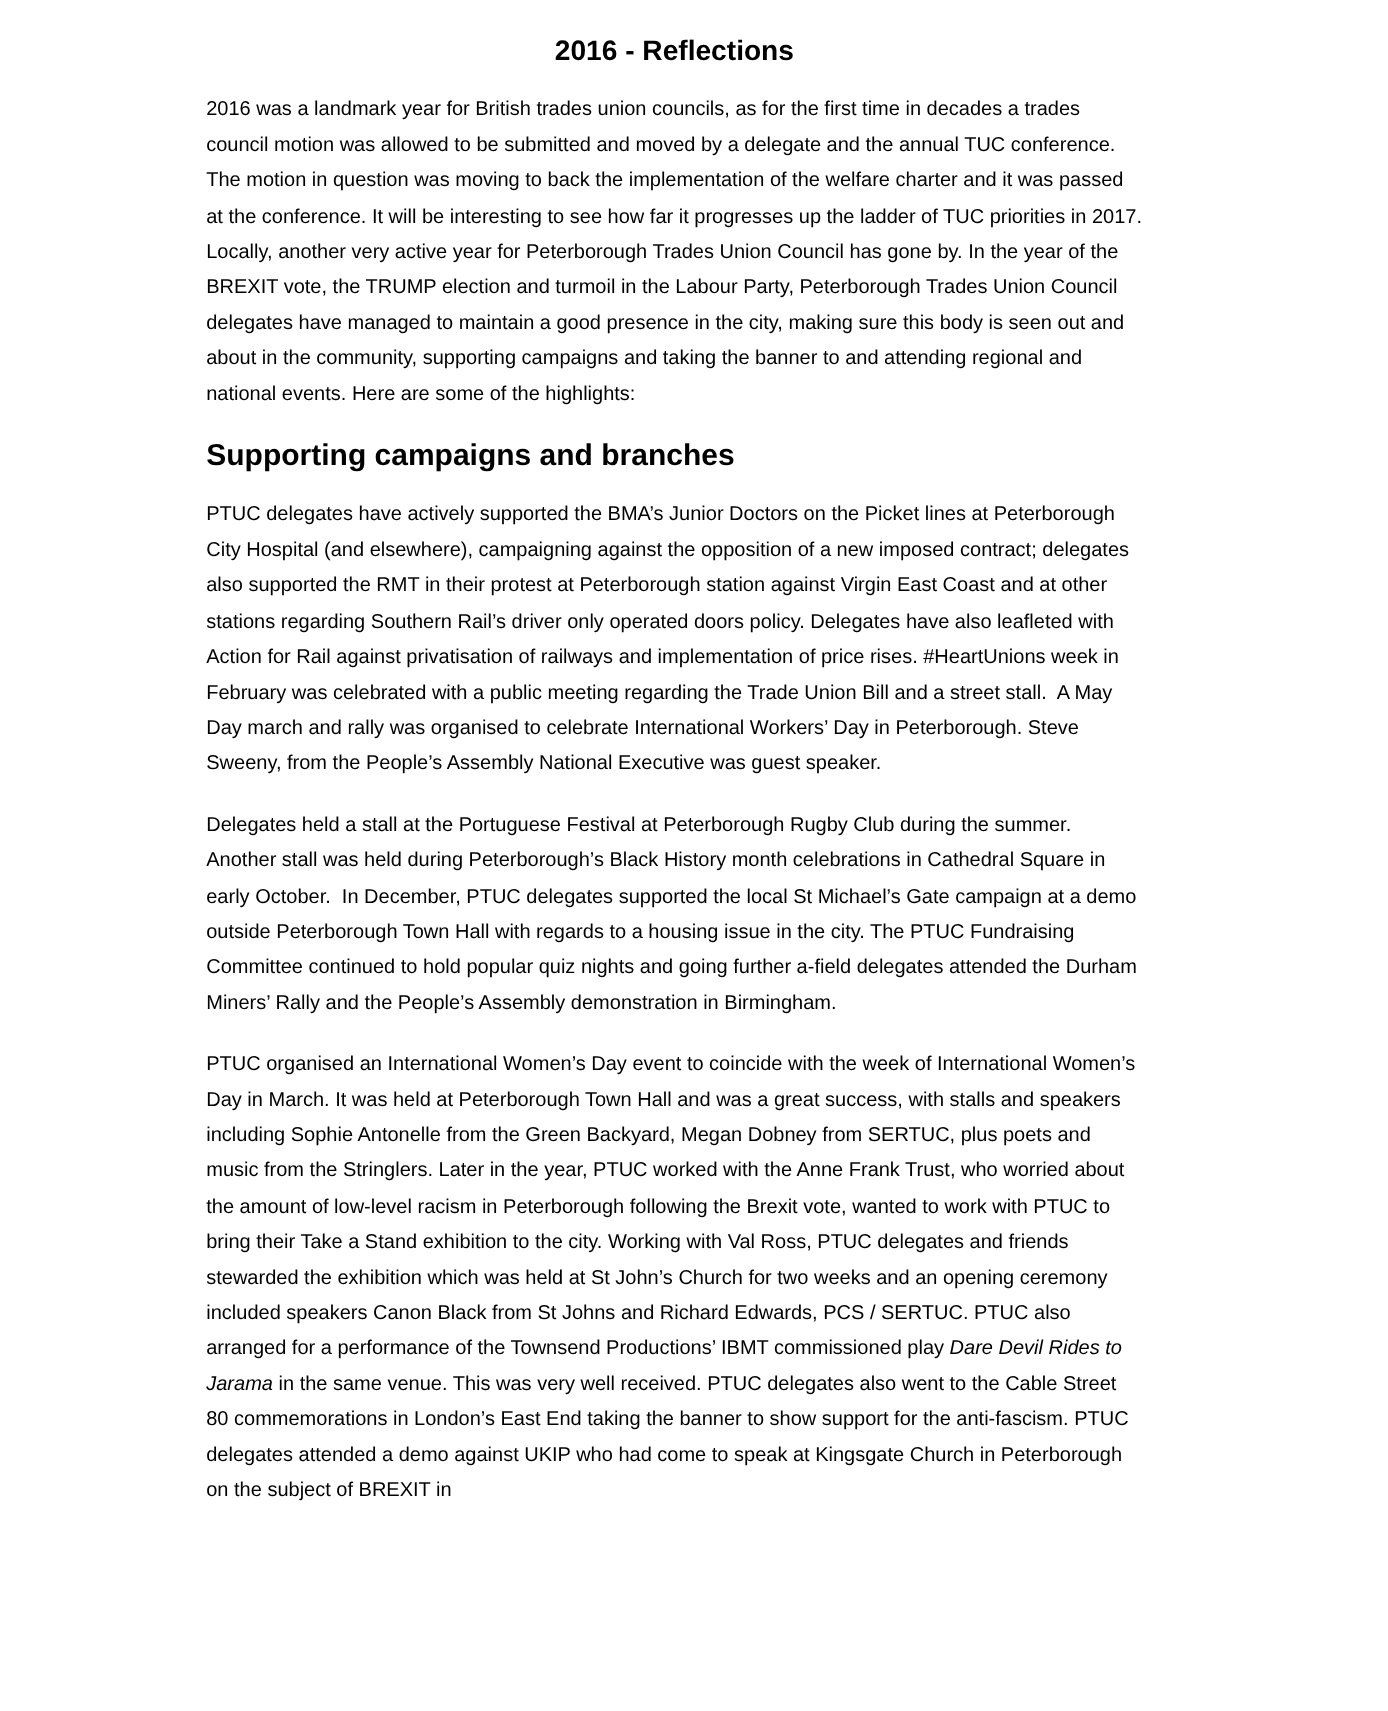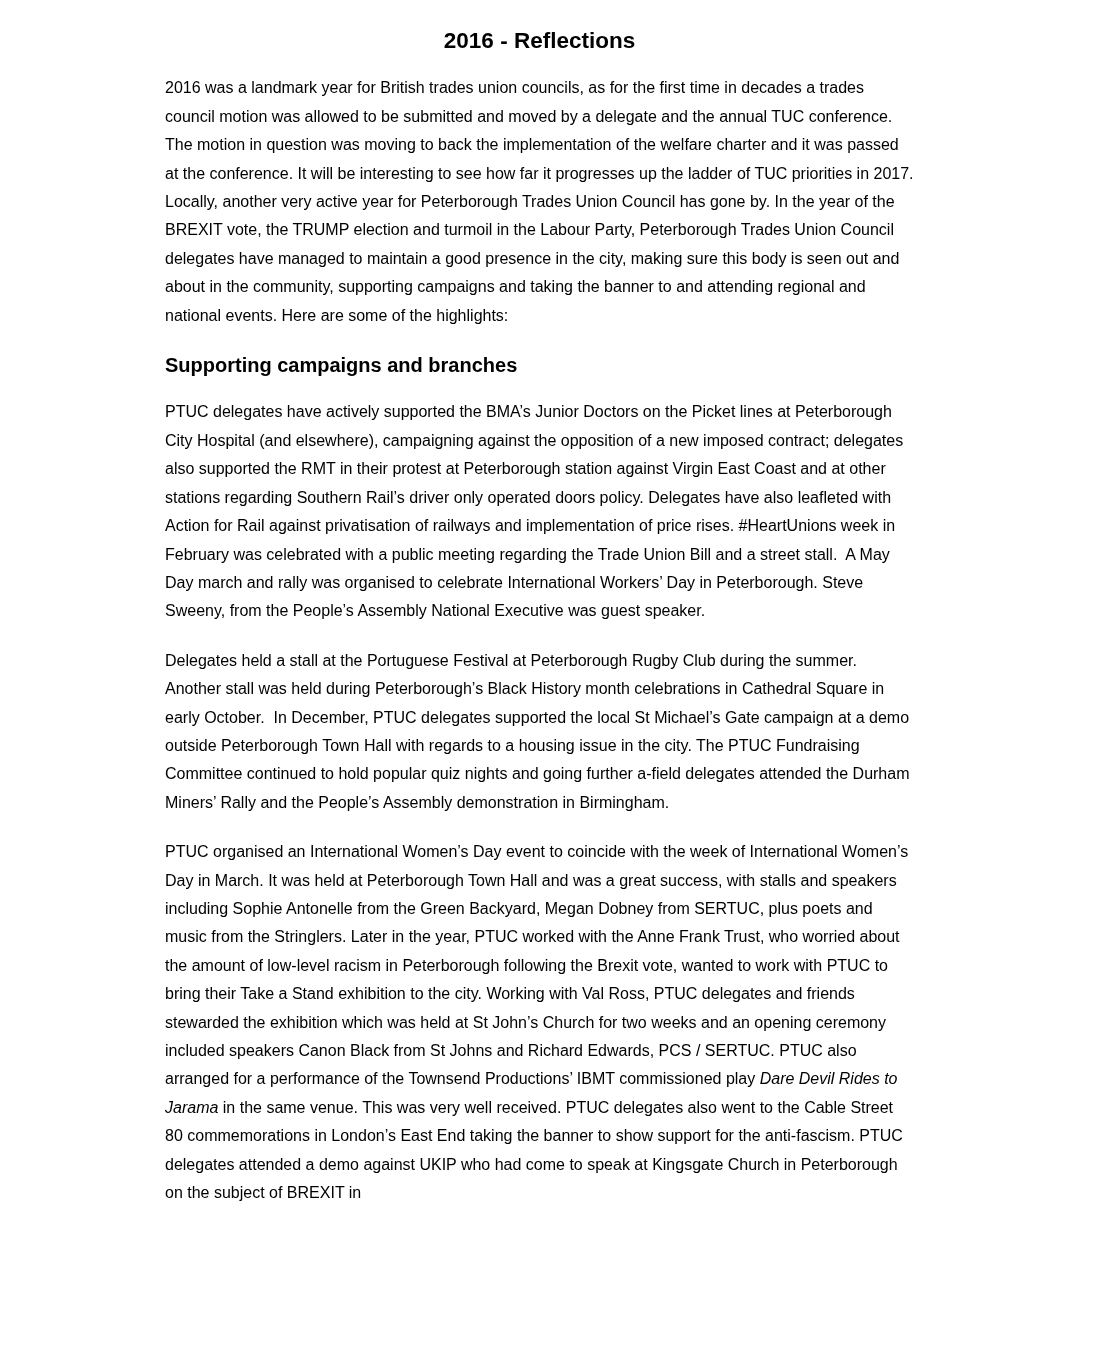--- a/index.html
+++ b/index.html
@@ -33,21 +33,21 @@
     white-space: pre-wrap;
     text-align: left;
   }
   .doc-heading-major {
     font-size: 22.5px;
     font-weight: bold;
     line-height: 28.4px;
     margin: 0 0 19px 0;
   }
   .doc-heading-minor {
-    font-size: 20px;
+    font-size: 24px;
     font-weight: bold;
     line-height: 28.4px;
     margin: 0 0 19px 0;
   }
   .run { white-space: pre-wrap; }
   .run-italic { white-space: pre-wrap; }
 </style>
 </head>
 <body>
 

